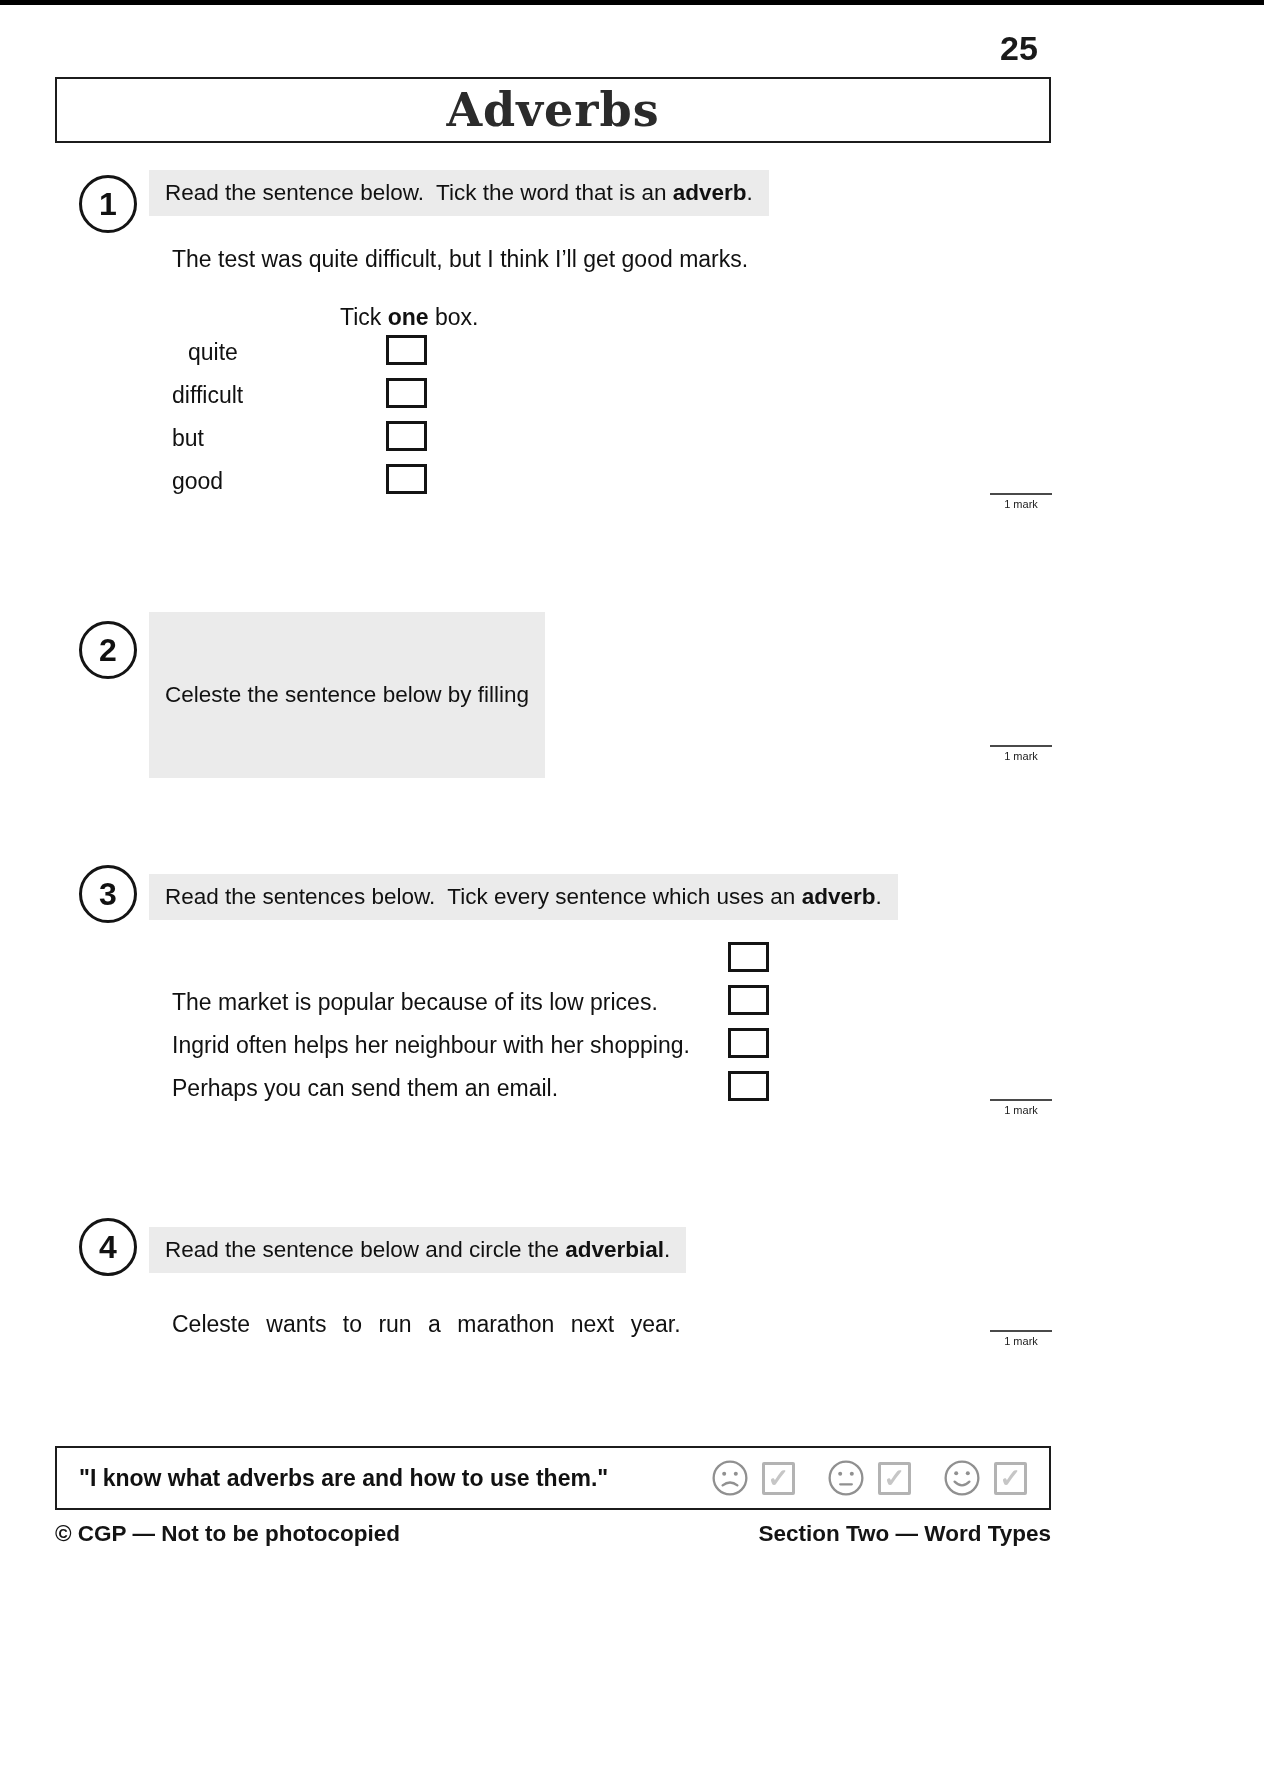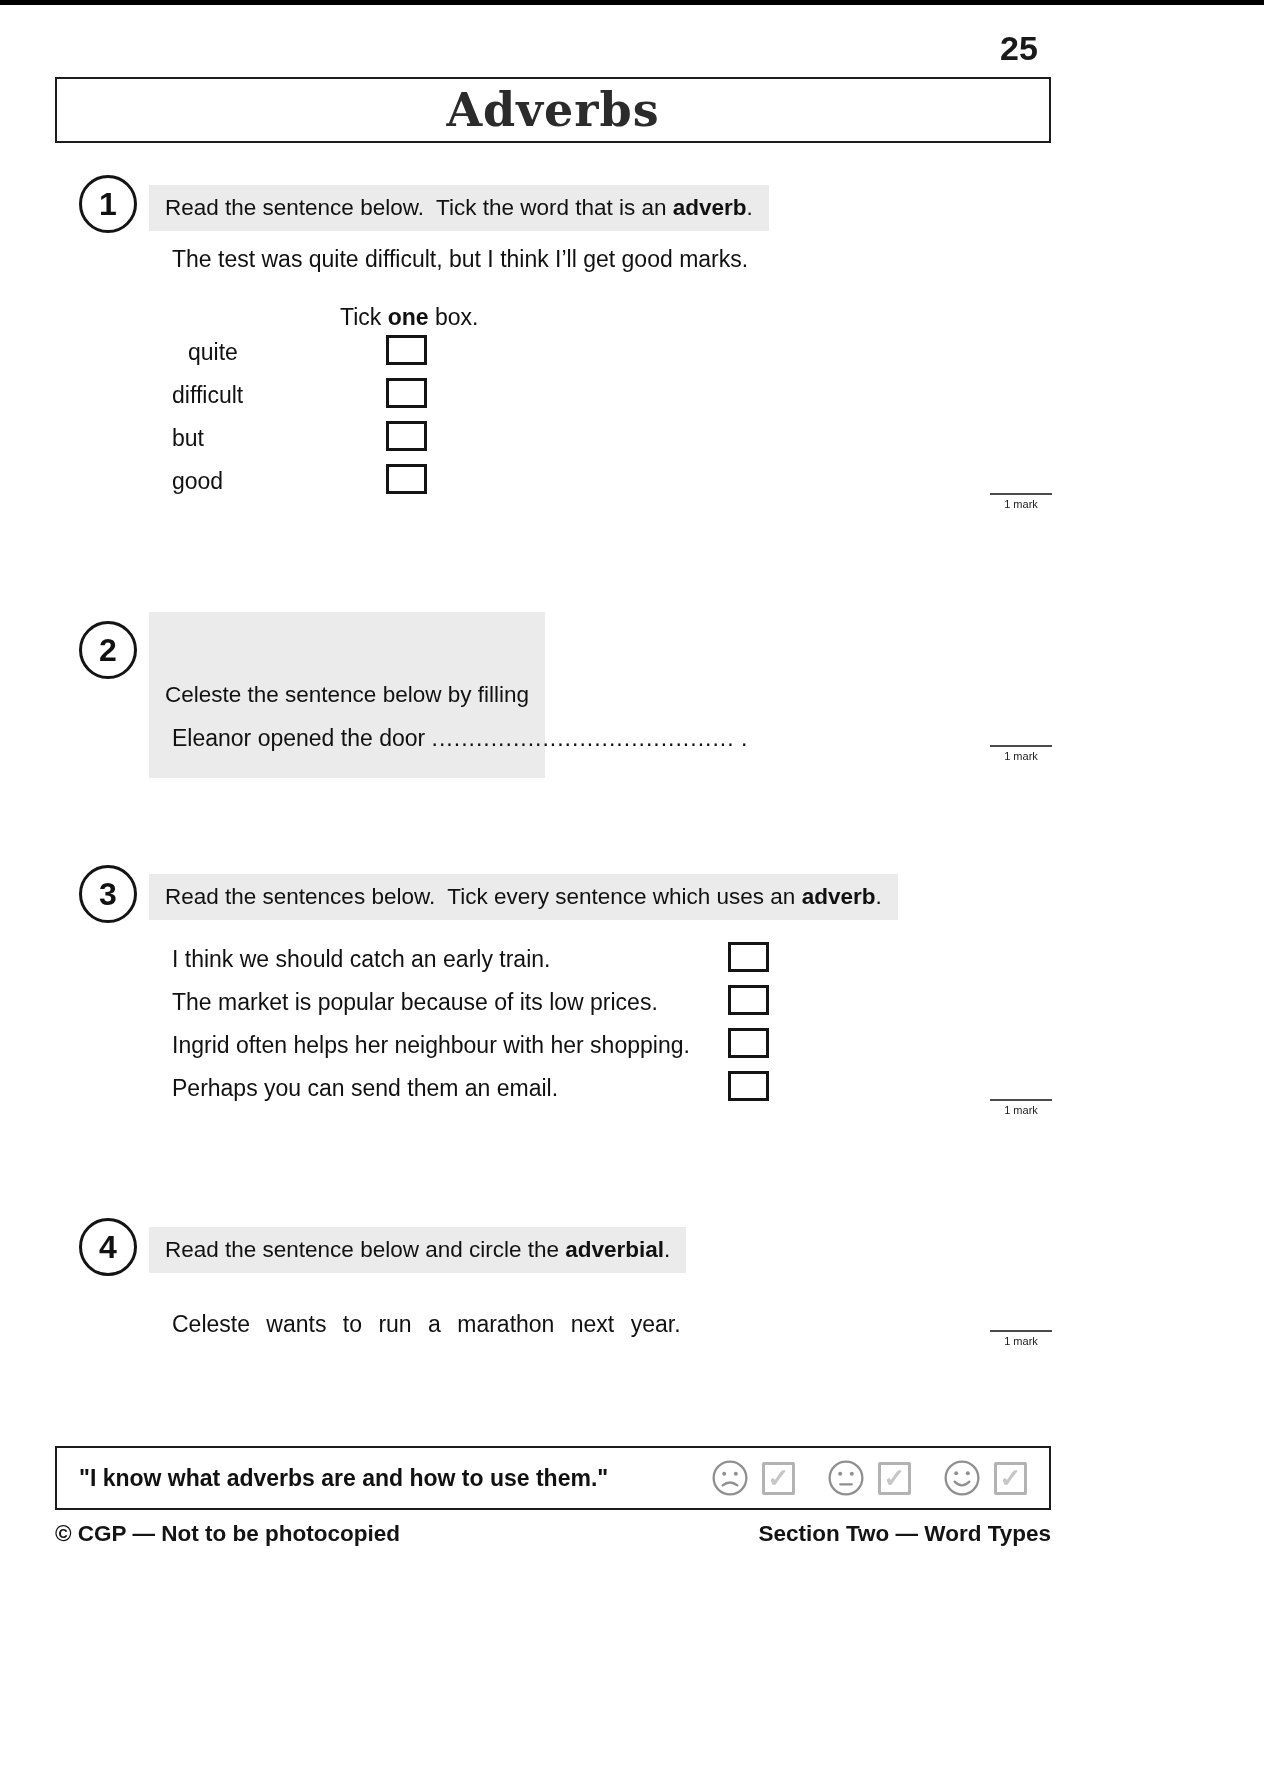--- a/index.html
+++ b/index.html
@@ -82,21 +82,21 @@
 <div class="page">
 
   <div class="page-number">25</div>
 
   <div class="title-box">
     <h1>Adverbs</h1>
   </div>
 
   <div class="qcircle" style="left:79px; top:170px;">1</div>
 
-  <div class="instruction" style="left:149px; top:180px;"><span>Read the sentence below.  Tick the word that is an </span><b>adverb</b><span>.</span></div>
+  <div class="instruction" style="left:149px; top:165px;"><span>Read the sentence below.  Tick the word that is an </span><b>adverb</b><span>.</span></div>
 
   <div class="body-text" style="left:172px; top:241px;">The test was quite difficult, but I think I’ll get good marks.</div>
 
   <div class="body-text" style="left:340px; top:299px;"><span>Tick </span><b>one</b><span> box.</span></div>
 
   <div class="body-text" style="left:188px; top:334px;">quite</div>
   <div class="cb" style="left:386px; top:330px;"></div>
 
   <div class="body-text" style="left:172px; top:377px;">difficult</div>
   <div class="cb" style="left:386px; top:373px;"></div>
@@ -108,29 +108,27 @@
   <div class="cb" style="left:386px; top:459px;"></div>
 
   <div class="mark-group" style="left:990px; top:488px;">1 mark</div>
 
   <div class="qcircle" style="left:79px; top:616px;">2</div>
 
   <div class="instruction" style="left:149px; top:607px;">
     <span class="iline">Celeste the sentence below by filling</span>
   </div>
 
-  <div class="body-text" style="left:172px; top:720px;"><span>Eleanor opened the door </span><span class="dots">.........................................</span><span> .</span></div>
 
   <div class="mark-group" style="left:990px; top:740px;">1 mark</div>
 
   <div class="qcircle" style="left:79px; top:860px;">3</div>
 
   <div class="instruction" style="left:149px; top:869px;"><span>Read the sentences below.  Tick every sentence which uses an </span><b>adverb</b><span>.</span></div>
 
-  <div class="body-text" style="left:172px; top:941px;">I think we should catch an early train.</div>
   <div class="cb" style="left:728px; top:937px;"></div>
 
   <div class="body-text" style="left:172px; top:984px;">The market is popular because of its low prices.</div>
   <div class="cb" style="left:728px; top:980px;"></div>
 
   <div class="body-text" style="left:172px; top:1027px;">Ingrid often helps her neighbour with her shopping.</div>
   <div class="cb" style="left:728px; top:1023px;"></div>
 
   <div class="body-text" style="left:172px; top:1070px;">Perhaps you can send them an email.</div>
   <div class="cb" style="left:728px; top:1066px;"></div>

